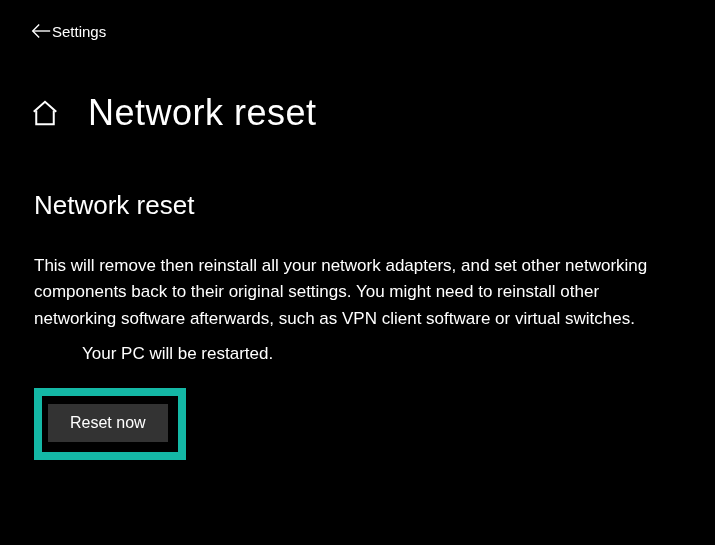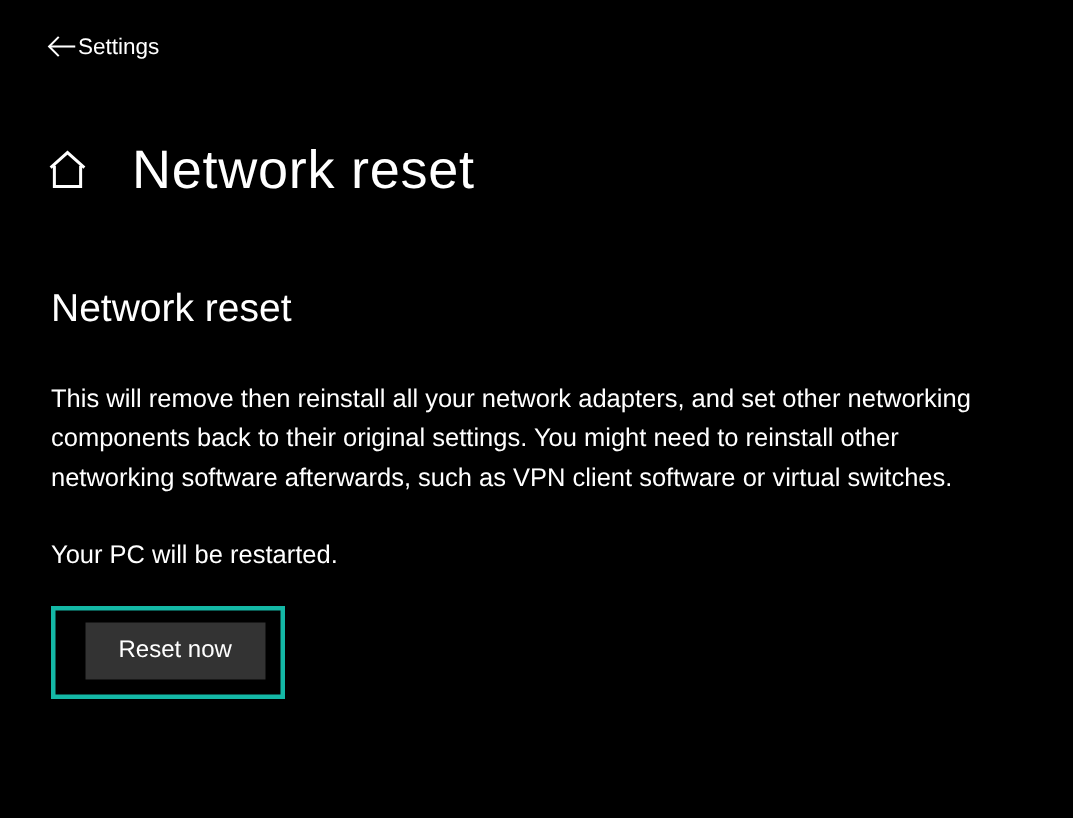--- a/index.html
+++ b/index.html
@@ -57,30 +57,31 @@
     }
     .section-heading {
       font-size: 26px;
       font-weight: 300;
       margin-bottom: 32px;
     }
     .description {
       font-size: 17px;
       line-height: 1.55;
       max-width: 640px;
-      margin-bottom: 28px;
+      margin-bottom: 12px;
     }
     .restart-note {
       font-size: 17px;
       margin-bottom: 24px;
+      margin-left: 48px;
     }
     .highlight-box {
       display: inline-block;
-      border: 3px solid #14b8a6;
-      padding: 8px 10px 10px 20px;
+      border: 8px solid #14b8a6;
+      padding: 8px 10px 10px 6px;
     }
     .reset-button {
       background: #333333;
       color: #ffffff;
       border: none;
       padding: 10px 22px;
       font-size: 16px;
       font-family: inherit;
       cursor: pointer;
     }

